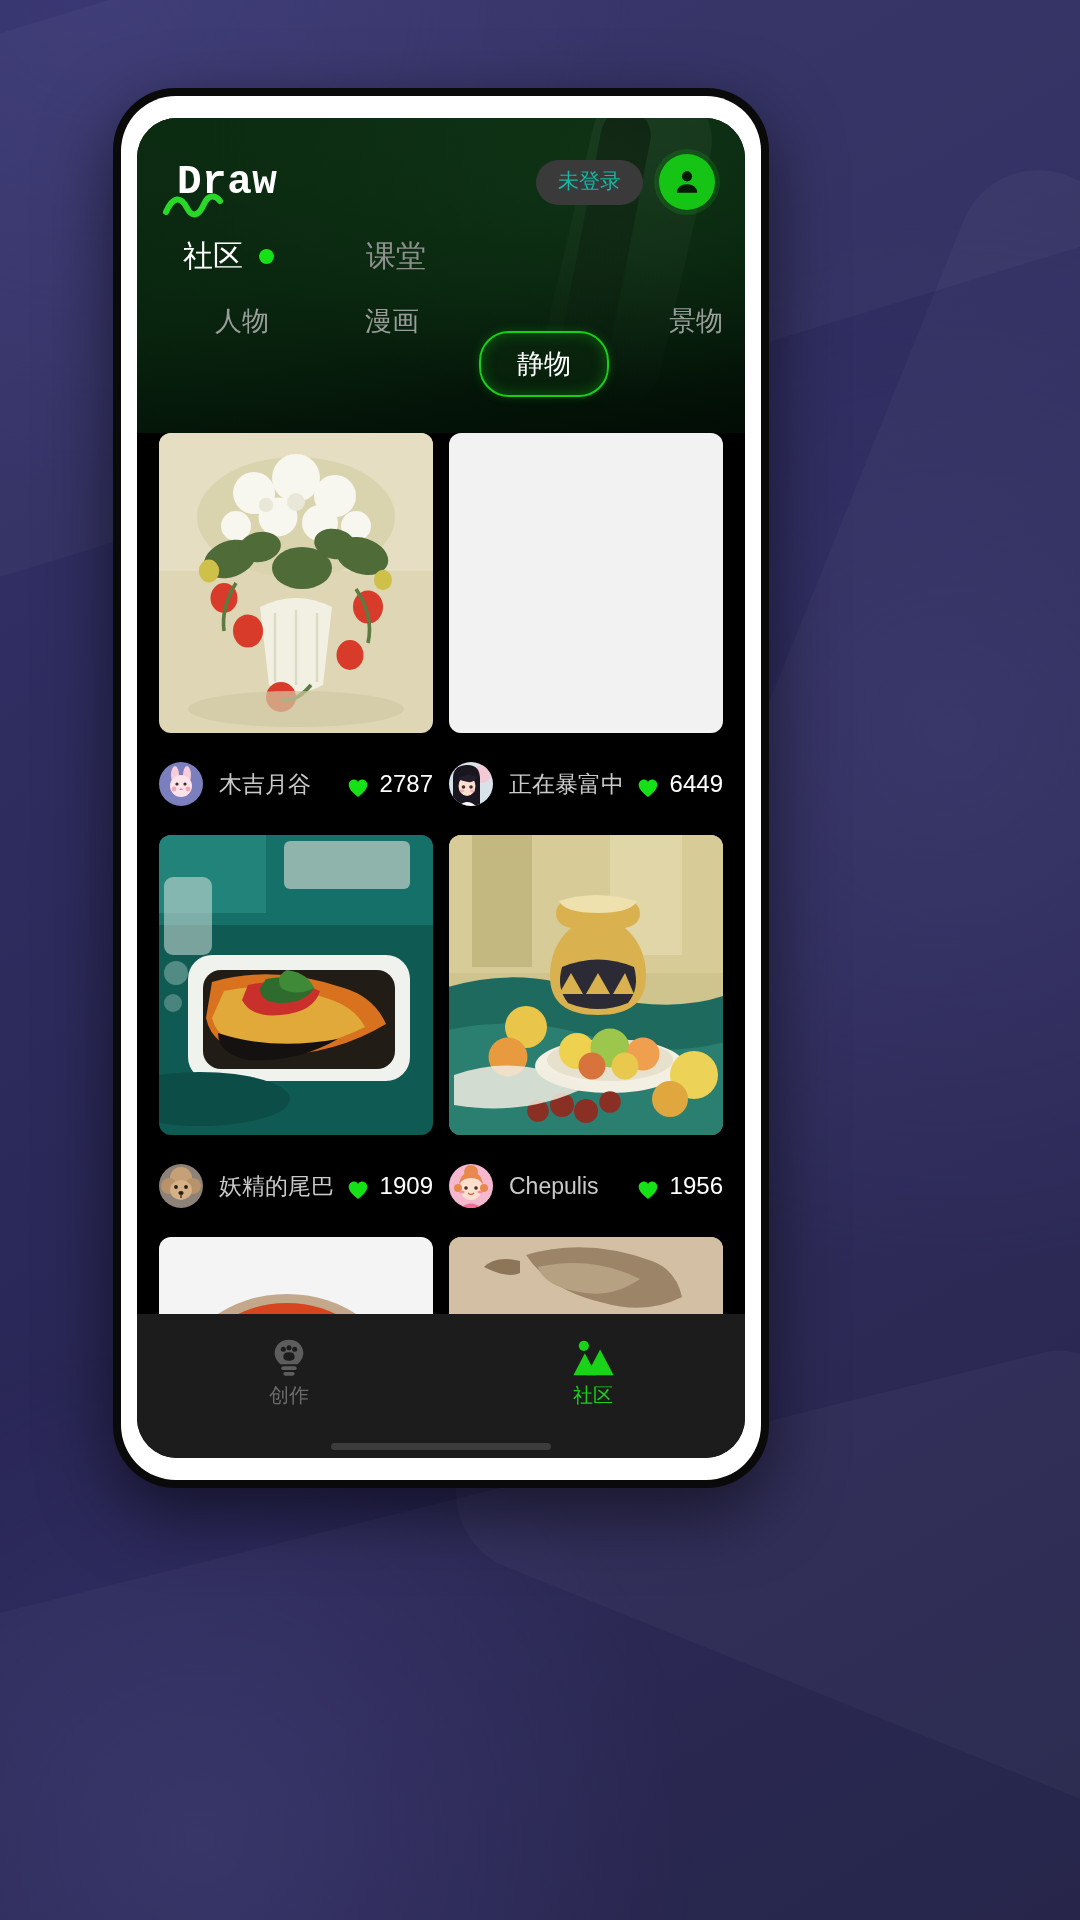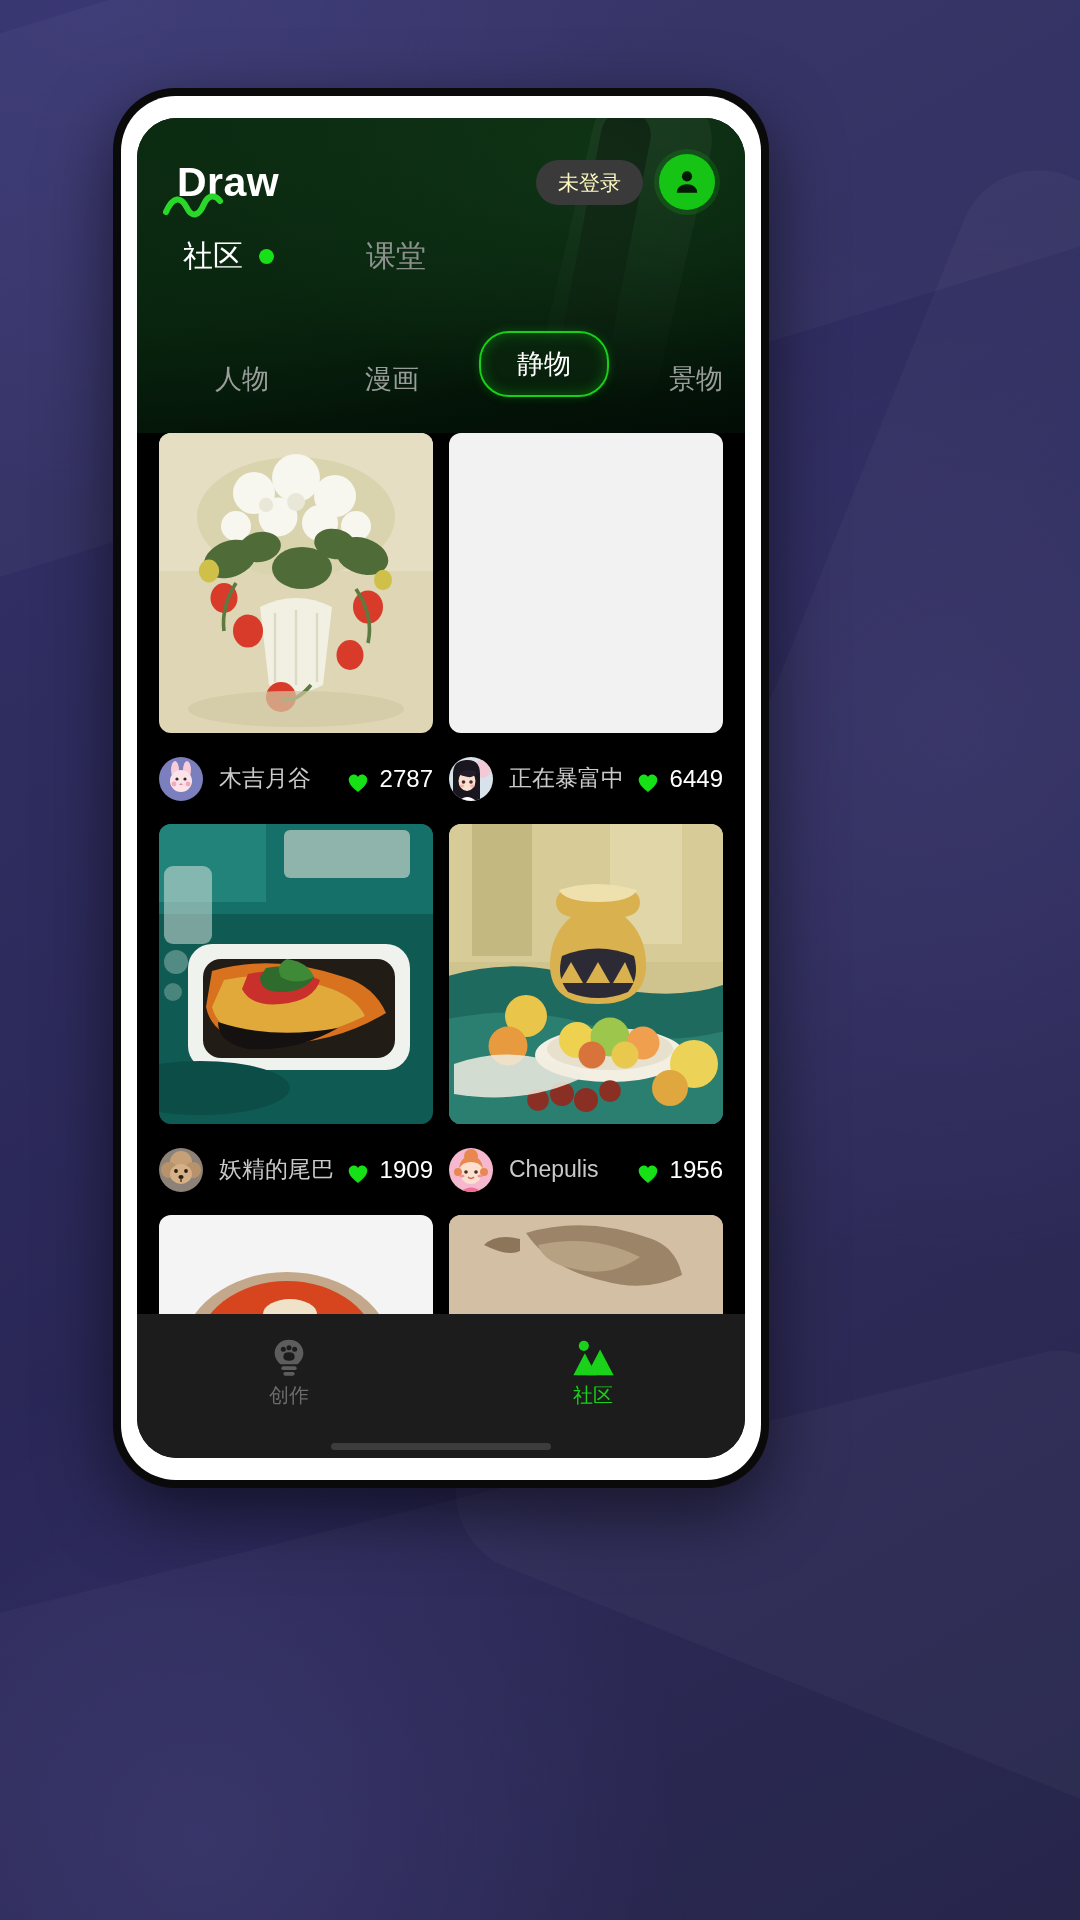--- a/index.html
+++ b/index.html
@@ -50,62 +50,62 @@
     padding-bottom:6px;
   }
   .header-streak{position:absolute;width:120px;height:340px;right:58px;top:-40px;
     background:linear-gradient(180deg,rgba(255,255,255,.05),rgba(255,255,255,0));
     transform:rotate(13deg);border-radius:60px;}
   .header-streak2{position:absolute;width:50px;height:300px;right:118px;top:-10px;
     background:linear-gradient(180deg,rgba(0,0,0,.35),rgba(0,0,0,0));
     transform:rotate(11deg);border-radius:40px;}
 
   .topbar{position:relative;display:flex;align-items:center;
-          padding:36px 30px 0 40px;}
+          padding:36px 30px 0 40px;font-family:Liberation Mono, monospace;}
   .brand{position:relative;display:inline-block;}
   .brand-text{font-size:41px;font-weight:700;color:#fff;letter-spacing:.5px;line-height:1;}
   .brand-squiggle{position:absolute;left:-14px;bottom:-17px;width:86px;height:30px;}
   .spacer{flex:1;}
   .login-pill{
-    background:#3a3a3a;color:#fef9c3;font-size:21px;border-radius:26px;
+    background:#3a3a3a;color:#14b8a6;font-size:21px;border-radius:26px;
     padding:12px 22px;line-height:1;margin-right:16px;white-space:nowrap;
   }
   .avatar-btn{
     width:56px;height:56px;border-radius:50%;background:#16c416;
     display:flex;align-items:center;justify-content:center;
     box-shadow:0 0 0 5px rgba(22,196,22,.18);
   }
 
   
   .seg-tabs{position:relative;display:flex;align-items:center;padding:26px 0 0 46px;gap:0;}
   .seg{display:flex;align-items:center;font-size:30px;margin-right:92px;}
   .seg.active{color:#fff;font-weight:500;}
   .seg.inactive{color:#8d918d;}
   .seg-dot{width:15px;height:15px;border-radius:50%;background:#16e016;margin-left:16px;}
 
   
-  .chips{position:relative;display:flex;align-items:flex-end;
+  .chips{position:relative;display:flex;align-items:flex-start;
          padding:26px 0 30px 0;overflow:hidden;}
   .chip{font-size:27px;color:#9a9e9a;padding:0;flex:0 0 auto;
         margin-right:0;text-align:center;}
   .chip-w{width:126px;}
   .chip.selected{
     color:#fff;border:2px solid #18d018;border-radius:30px;
     padding:13px 0;width:126px;box-shadow:0 0 14px rgba(24,208,24,.35) inset,0 0 10px rgba(24,208,24,.25);
     background:rgba(10,40,14,.6);font-weight:500;margin-top:28px;
   }
   .chip-gap{width:24px;flex:0 0 auto;}
 
   
   .feed{flex:1;background:#000;overflow:hidden;position:relative;}
   .grid{display:flex;flex-wrap:wrap;padding:0 22px;gap:0 16px;}
   .card{width:calc(50% - 8px);}
   .thumb{width:100%;height:300px;border-radius:12px;overflow:hidden;position:relative;background:#111;}
   .thumb svg{display:block;width:100%;height:100%;}
-  .meta{display:flex;align-items:center;height:91px;}
+  .meta{display:flex;align-items:center;height:102px;}
   .meta-avatar{width:44px;height:44px;border-radius:50%;overflow:hidden;flex:0 0 auto;}
   .meta-avatar svg{display:block;width:100%;height:100%;}
   .meta-name{font-size:23px;color:#c9cbc9;margin-left:16px;
              white-space:nowrap;overflow:hidden;text-overflow:ellipsis;}
   .meta-sp{flex:1;}
   .meta-likes{display:flex;align-items:flex-end;font-size:24px;color:#fff;}
   .heart{width:24px;height:22px;margin-right:10px;}
 
   
   .bottomnav{

